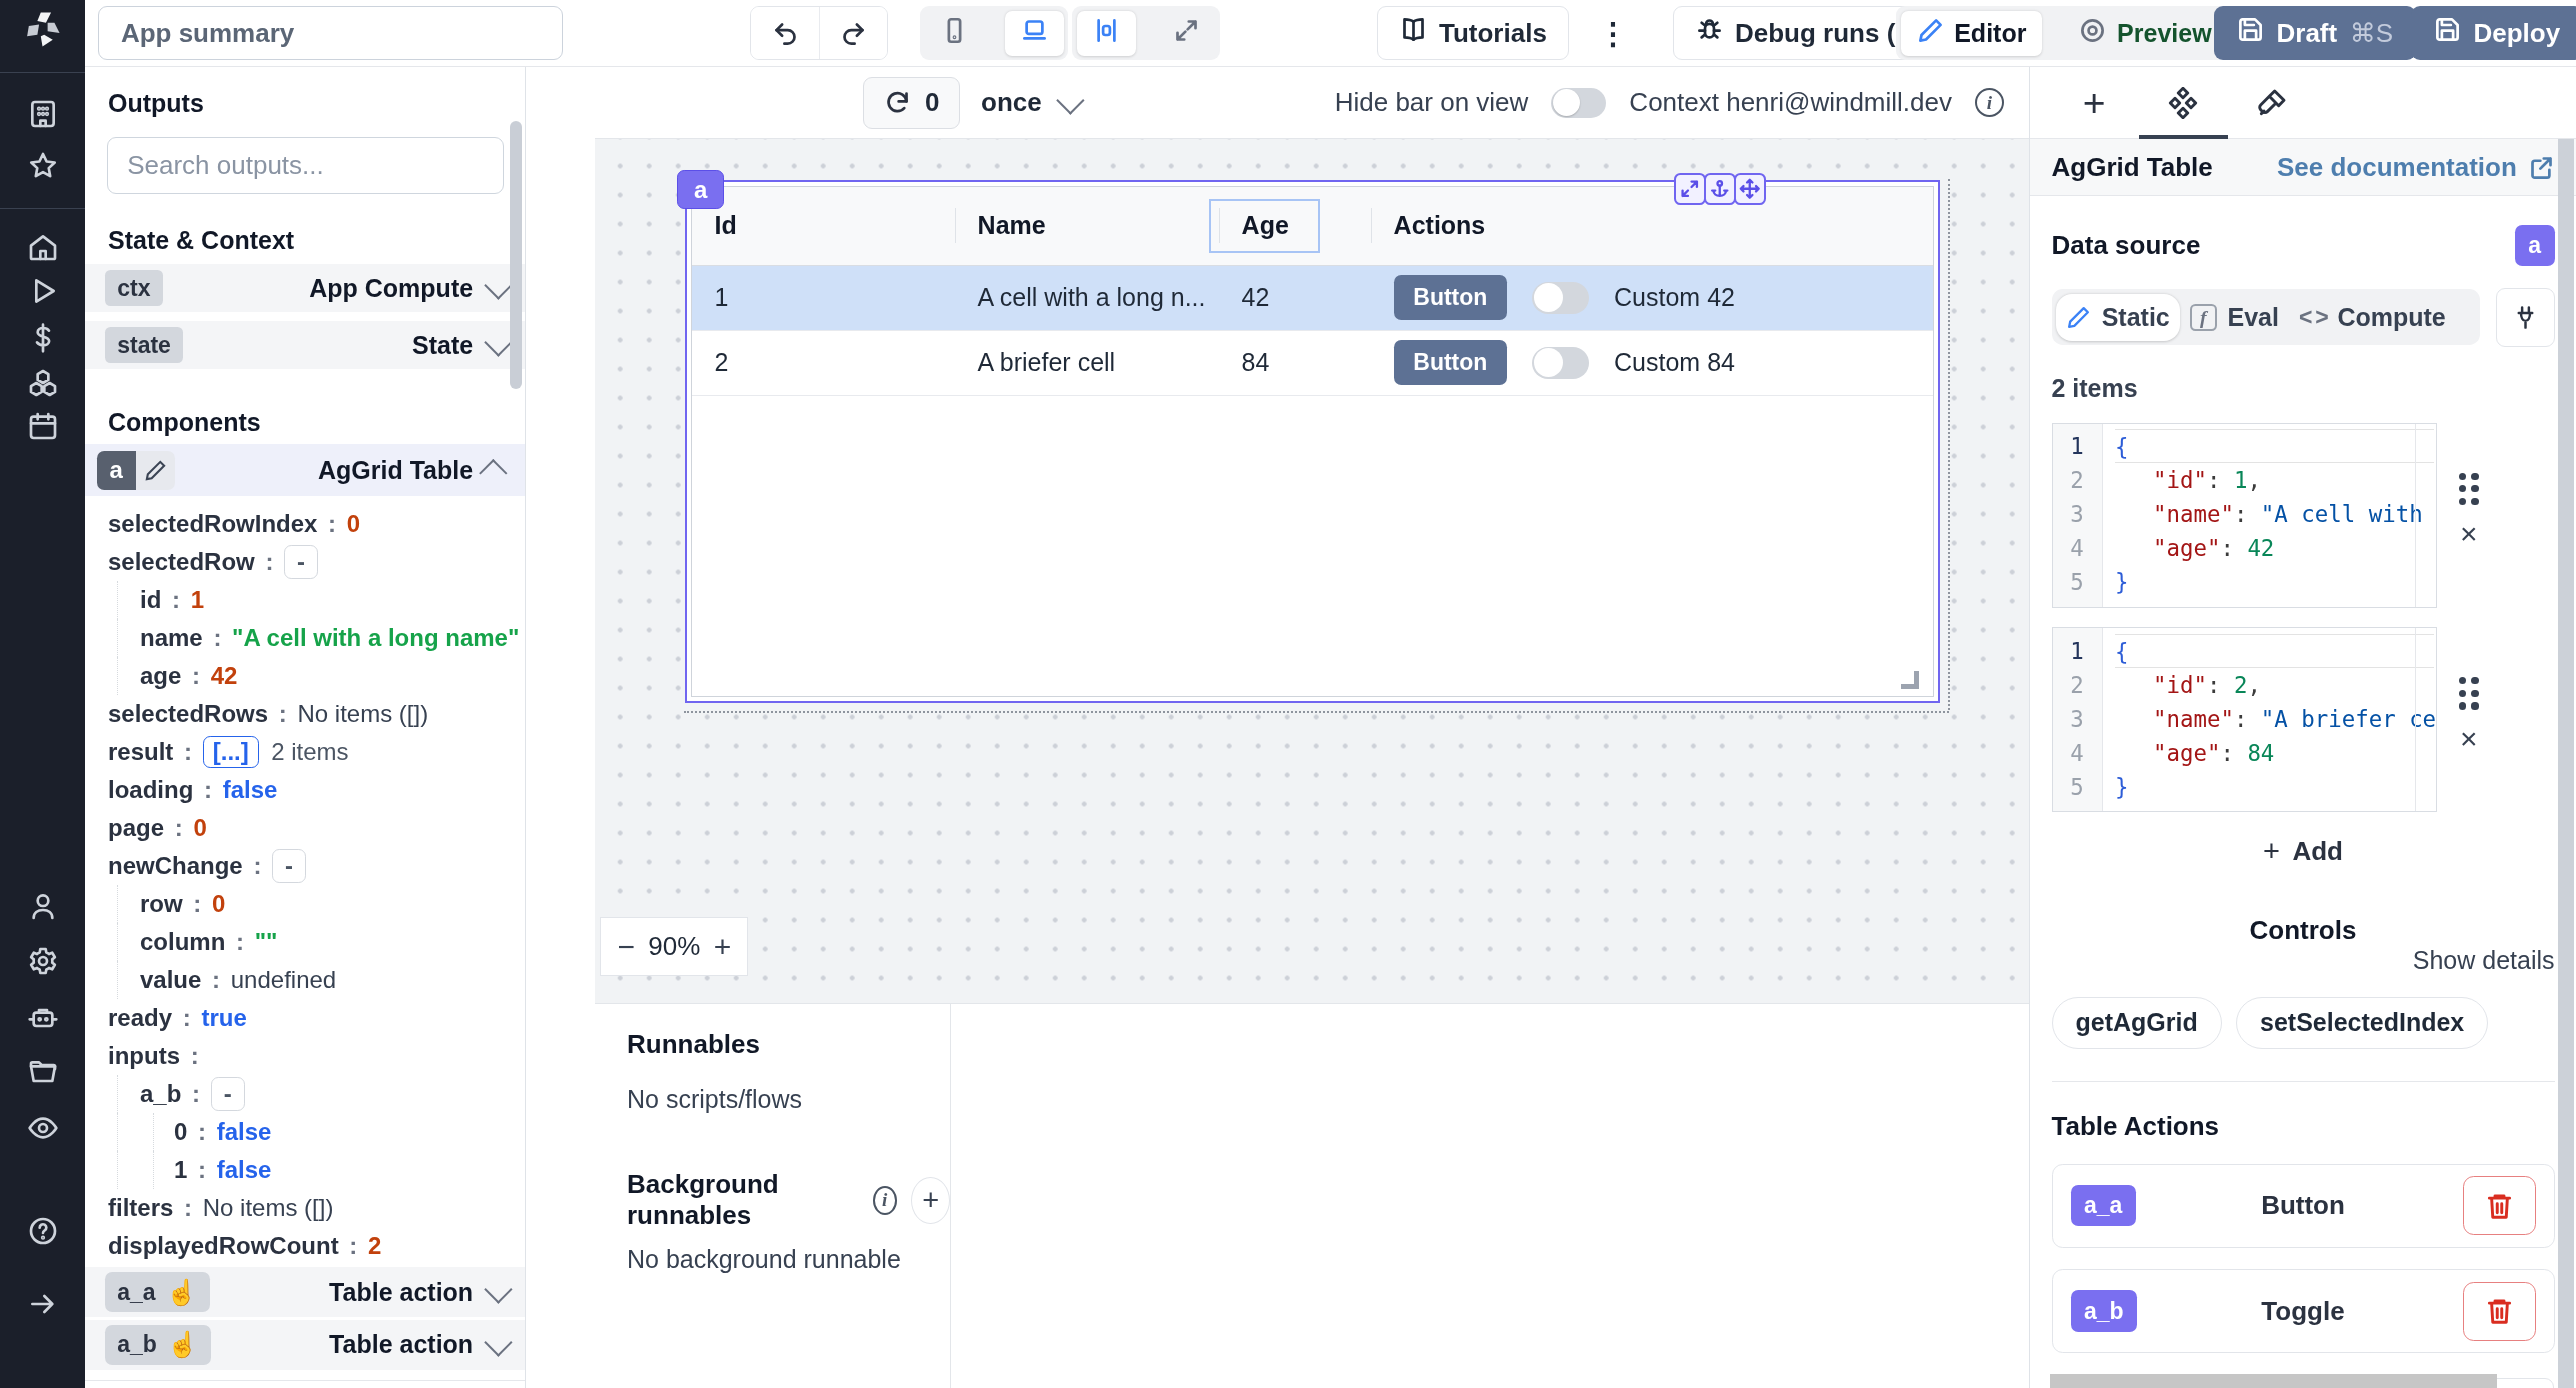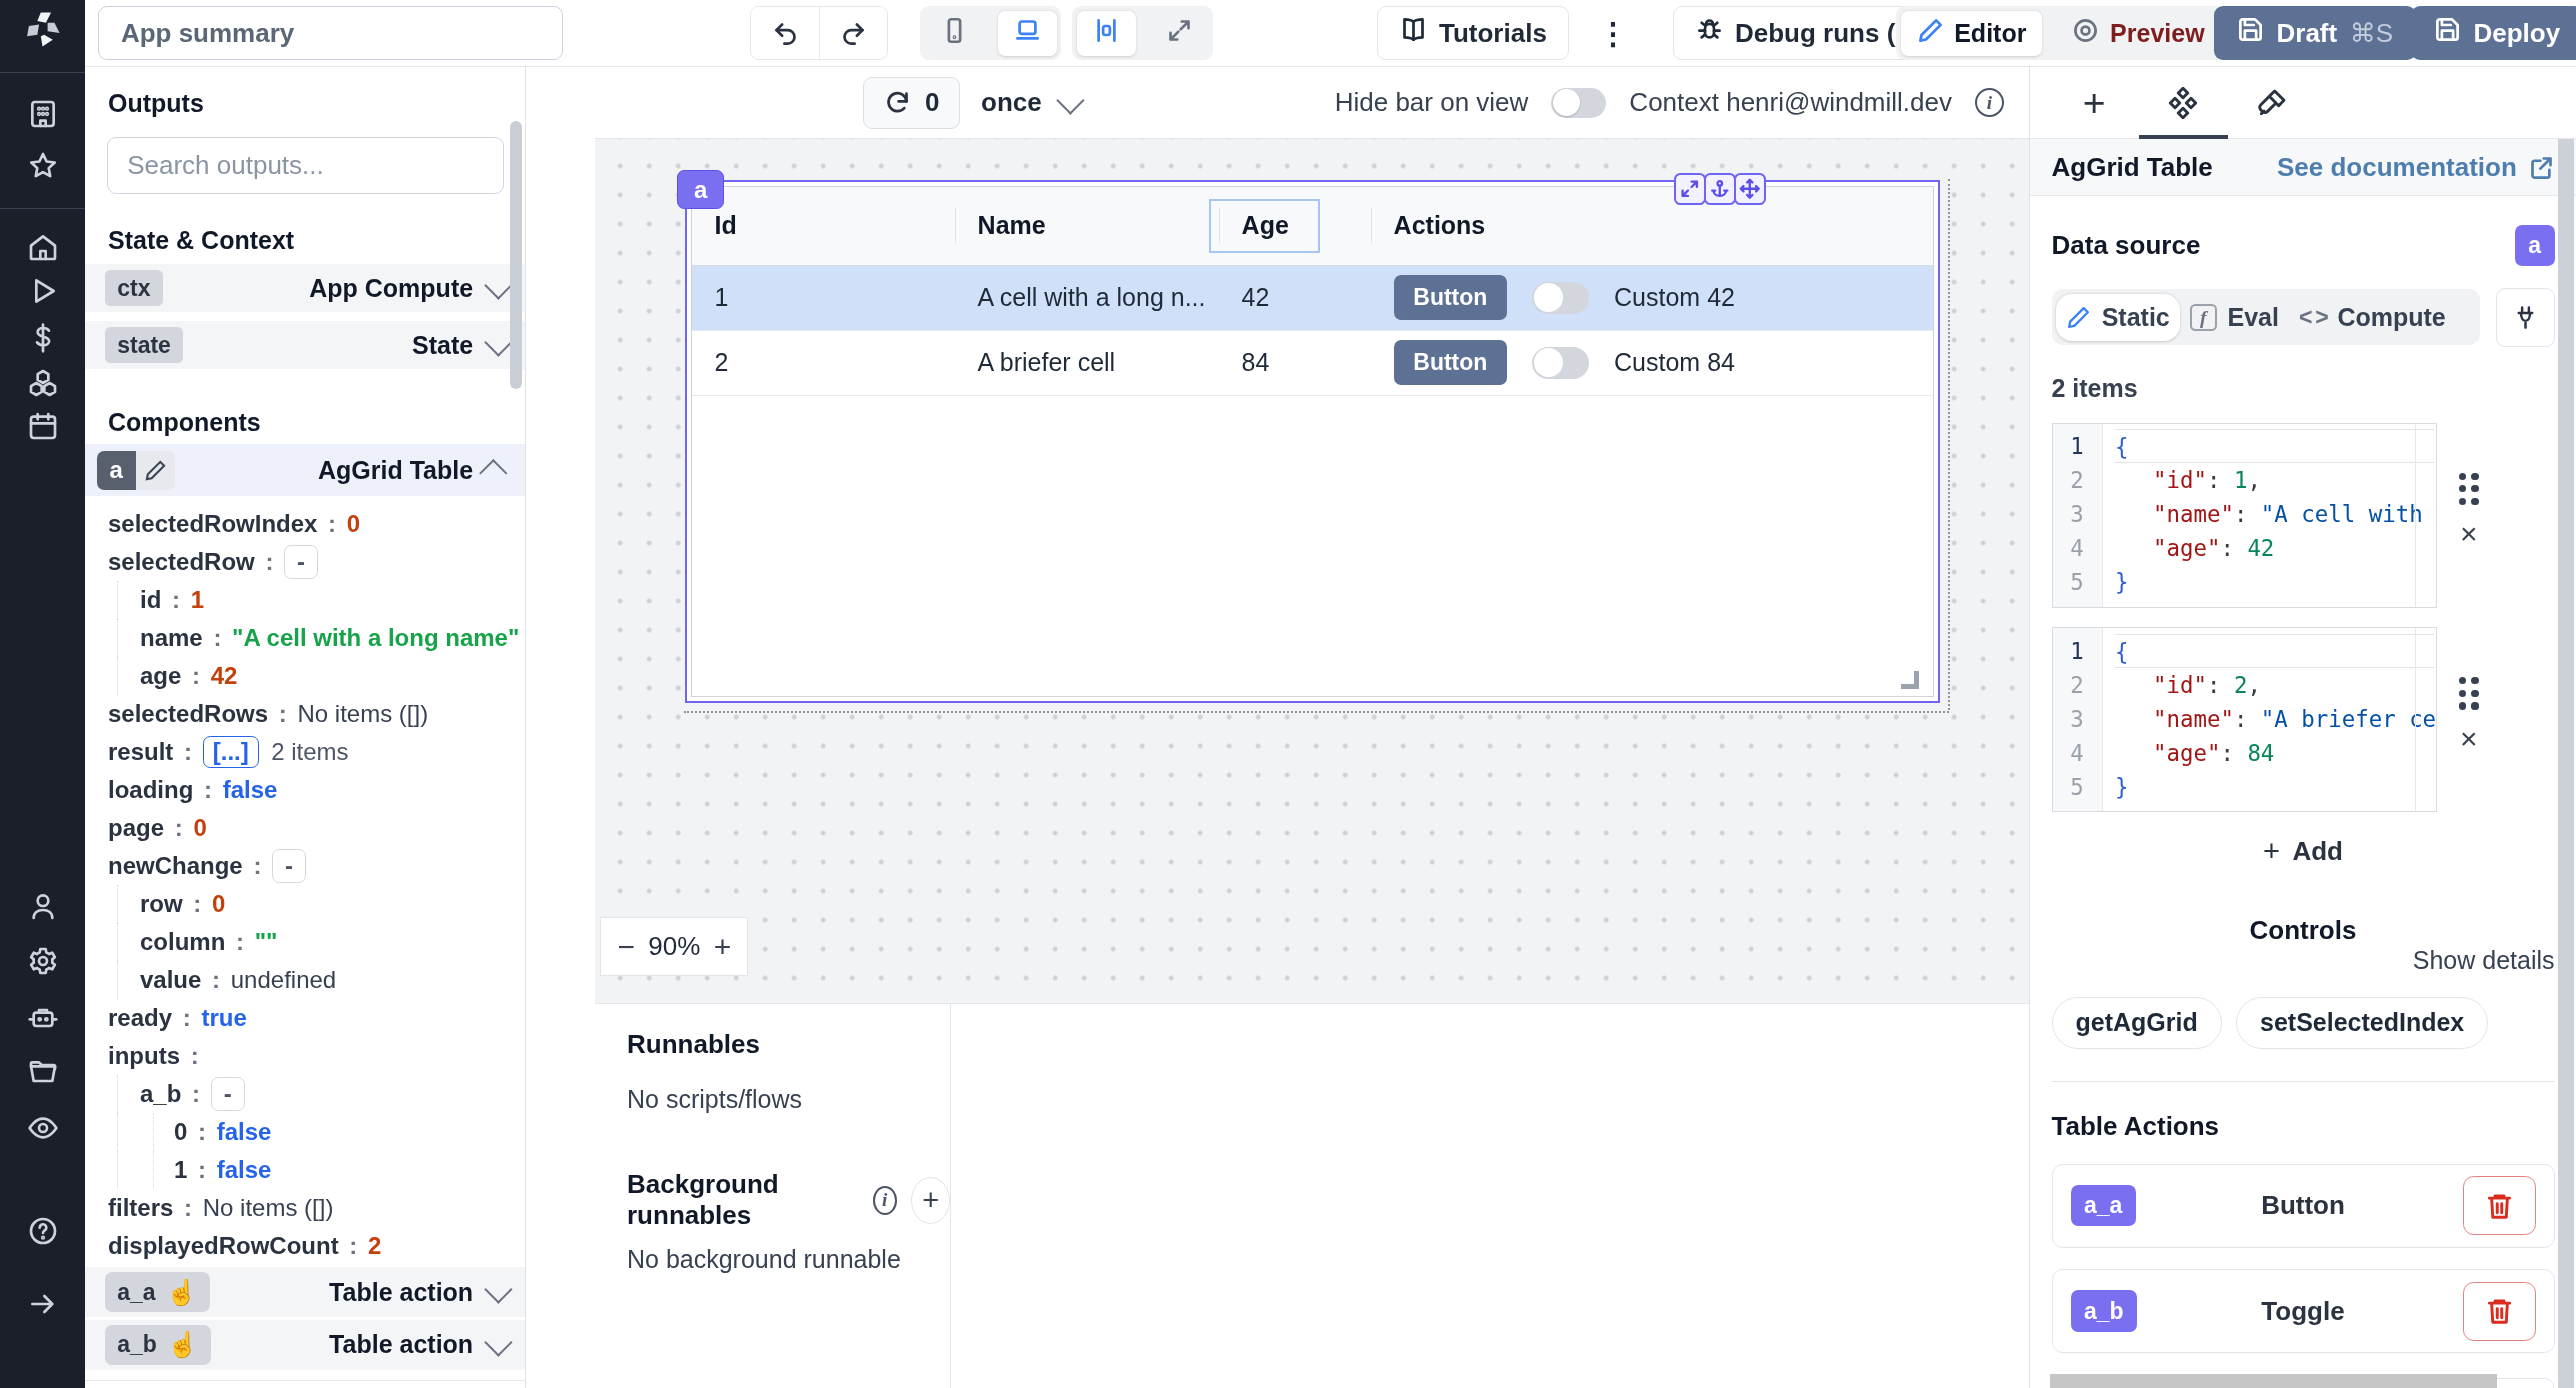--- a/index.html
+++ b/index.html
@@ -16,22 +16,22 @@
 
   
   .topbar { position:absolute; left:85px; top:0; width:2491px; height:67px; background:#fff; border-bottom:0.9px solid #e5e7eb; z-index:20; }
   .app-summary { position:absolute; left:13.4px; top:6.3px; width:465px; height:54px; border:1.8px solid #ccd3dc; border-radius:9px; font-family:"Liberation Sans",sans-serif; font-size:26px; font-weight:700; color:#5b6676; padding:0 21.5px; outline:none; background:#fff; }
   .app-summary::placeholder { color:#5b6676; opacity:1; }
   .tb-group { position:absolute; top:6.3px; height:54px; display:flex; align-items:center; }
   .btn-outline { display:flex; align-items:center; gap:12.5px; height:54px; background:#fff; border:1.8px solid #e2e5ea; border-radius:9px; padding:0 21.5px; font-size:26px; font-weight:700; color:#1f2937; cursor:pointer; }
   .undo-redo { left:665px; border:1.8px solid #e2e5ea; border-radius:9px; overflow:hidden; }
   .undo-redo .half { width:68px; height:54px; display:flex; align-items:center; justify-content:center; font-size:30px; color:#2b3240; background:#fff; cursor:pointer; }
   .undo-redo .half + .half { border-left:1.8px solid #e9ebef; }
-  .seg { background:#f1f2f4; border-radius:9px; padding:4.5px; display:flex; gap:14px; align-items:center;justify-content:flex-end; }
-  .seg .seg-item { display:flex; align-items:center; gap:10.7px; height:45px; border-radius:7.2px; padding:0 16px; color:#7f1d1d; font-size:25px; font-weight:700; cursor:pointer; }
+  .seg { background:#f1f2f4; border-radius:9px; padding:4.5px; display:flex; gap:21px; align-items:center;justify-content:flex-end; }
+  .seg .seg-item { display:flex; align-items:center; gap:10.7px; height:45px; border-radius:7.2px; padding:0 16px; color:#14532d; font-size:25px; font-weight:700; cursor:pointer; }
   .seg .seg-item.active { background:#fff; box-shadow:0 0.9px 2.7px rgba(0,0,0,.15); color:#111827; }
   .dev-seg { left:835px; }
   .align-seg { left:987px; }
   .tutorials { left:1292px; }
   .kebab { left:1510px; width:36px; justify-content:center; border:none; background:none; font-size:30px; font-weight:700; color:#1f2937; letter-spacing:0; cursor:pointer; display:flex; align-items:center; height:54px; }
   .debug { left:1588px; }
   .edprev { left:1811px; }
   .btn-slate { display:flex; align-items:center; gap:12.5px; height:54px; border:none; border-radius:9px; padding:0 23px; font-size:26px; font-weight:700; color:#fff; background:#5d7194; cursor:pointer; }
   .draft { left:2129px; }
   .draft .kbd { color:#c3cbdc; font-weight:400; }

